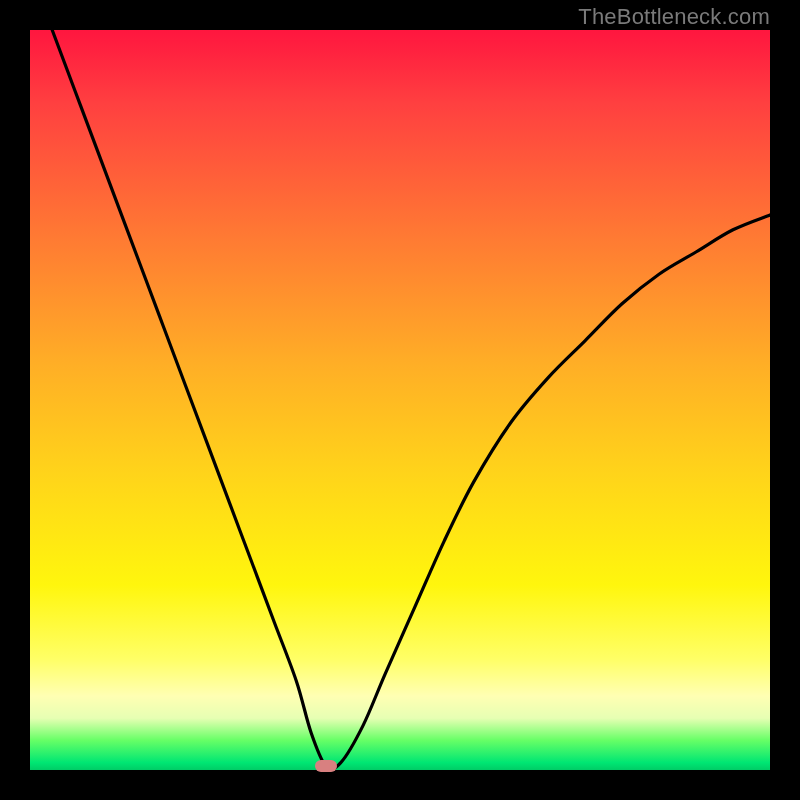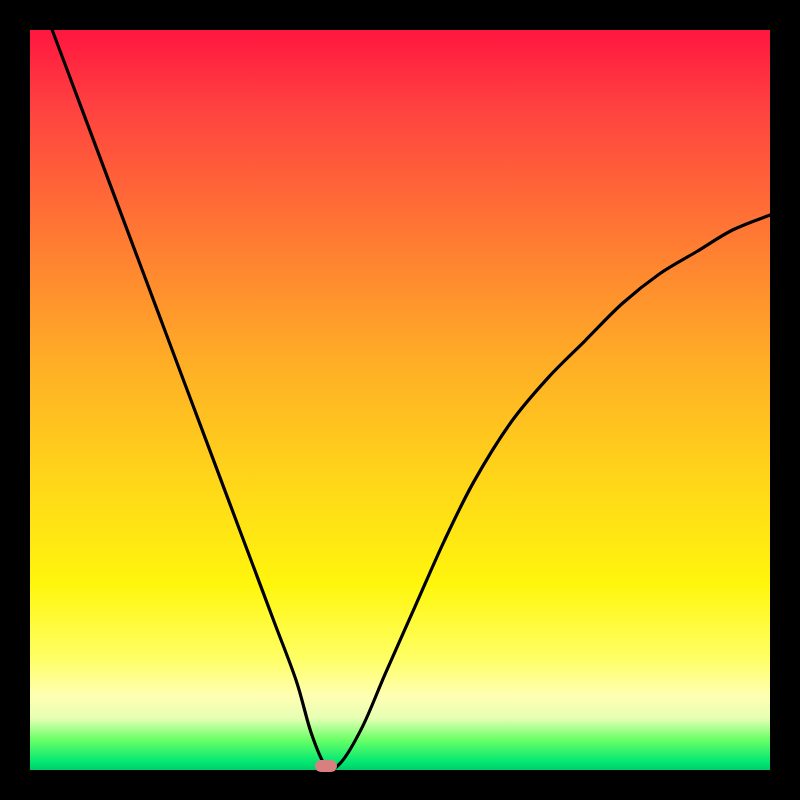--- a/index.html
+++ b/index.html
@@ -54,19 +54,20 @@
     width: 22px;
     height: 12px;
     border-radius: 6px;
     background: #d88080;
   }
 </style>
 </head>
 <body>
 
 <div class="outer">
+  <div class="watermark">TheBottleneck.com</div>
   <div class="plot">
     <svg class="curve" viewBox="0 0 740 740" preserveAspectRatio="none">
       <path id="curve-path" d="M 22.2 0 C 25.9 9.866666666666655, 37 39.4666666666666, 44.4 59.19999999999993 C 51.8 78.93333333333327, 59.199999999999996 98.66666666666663, 66.6 118.39999999999998 C 74 138.13333333333333, 81.39999999999999 157.8666666666667, 88.8 177.60000000000002 C 96.2 197.33333333333334, 103.6 217.06666666666663, 111 236.79999999999995 C 118.4 256.5333333333333, 125.79999999999998 276.26666666666665, 133.2 296 C 140.6 315.73333333333335, 148 335.46666666666664, 155.4 355.2 C 162.8 374.93333333333334, 170.2 394.66666666666663, 177.6 414.4 C 185 434.1333333333333, 192.4 453.8666666666667, 199.8 473.6 C 207.20000000000002 493.33333333333337, 214.6 513.0666666666666, 222 532.8 C 229.4 552.5333333333333, 236.8 572.2666666666667, 244.20000000000002 592 C 251.60000000000002 611.7333333333333, 260.2333333333333 632.7, 266.4 651.2 C 272.56666666666666 669.7, 276.26666666666665 688.8166666666667, 281.2 703 C 286.1333333333333 717.1833333333333, 291.06666666666666 731.3666666666666, 296 736.3 C 300.93333333333334 741.2333333333333, 304.6333333333333 739.3833333333333, 310.8 732.6 C 316.9666666666667 725.8166666666667, 325.6 710.4000000000001, 333 695.6 C 340.4 680.8, 346.56666666666666 663.5333333333333, 355.2 643.8 C 363.8333333333333 624.0666666666666, 374.93333333333334 599.4000000000001, 384.8 577.2 C 394.6666666666667 555, 404.53333333333336 531.5666666666667, 414.40000000000003 510.6 C 424.2666666666667 489.6333333333333, 432.9 471.1333333333333, 444 451.4 C 455.1 431.66666666666663, 468.6666666666667 409.4666666666667, 481 392.20000000000005 C 493.3333333333333 374.9333333333334, 505.6666666666667 361.3666666666666, 518 347.79999999999995 C 530.3333333333334 334.2333333333333, 542.6666666666666 323.1333333333333, 555 310.8 C 567.3333333333334 298.4666666666667, 579.6666666666666 284.90000000000003, 592 273.8 C 604.3333333333334 262.7, 616.6666666666666 252.83333333333331, 629 244.2 C 641.3333333333334 235.56666666666666, 653.6666666666666 229.39999999999998, 666 222 C 678.3333333333334 214.60000000000002, 690.6666666666666 205.96666666666673, 703 199.80000000000007 C 715.3333333333334 193.6333333333334, 733.8333333333334 187.46666666666667, 740 185" fill="none" stroke="#000" stroke-width="3.2" stroke-linecap="round" stroke-linejoin="round"></path>
     </svg>
     <div class="marker" id="min-marker" style="left: 285px; top: 730.3px;"></div>
   </div>
 </div>
 
 </body></html>

